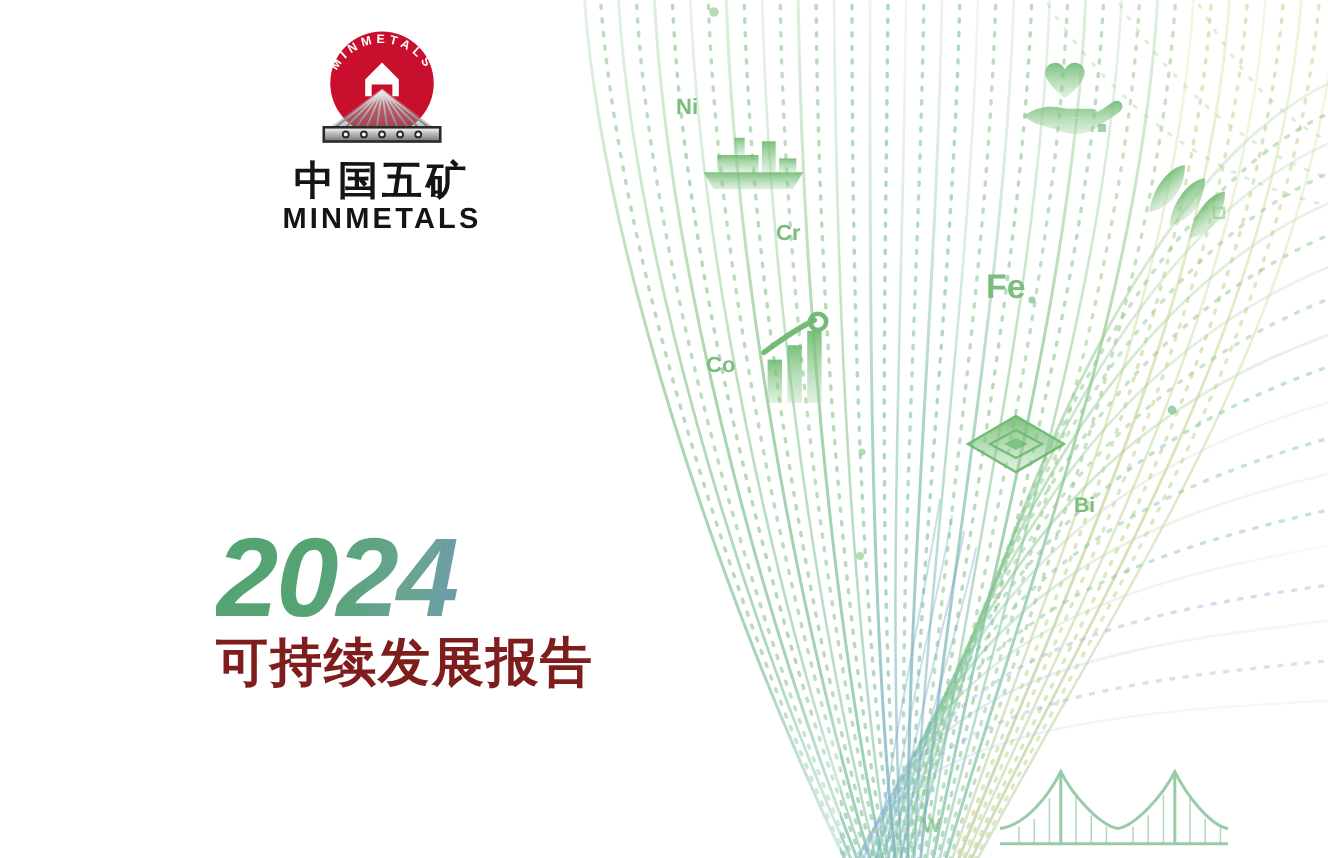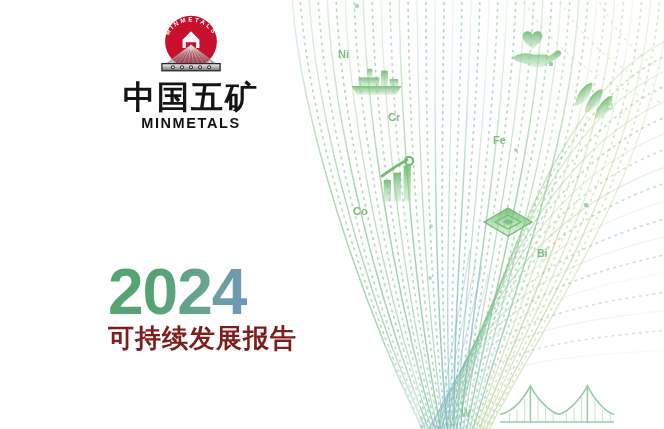--- a/index.html
+++ b/index.html
@@ -38,21 +38,21 @@
   }
   #logo-mark {
     width: 78px;
     height: 66px;
     margin: 0 auto;
     display: block;
   }
   #logo-cn {
     margin-top: 6px;
     font-family: "Liberation Sans", sans-serif;
-    font-size: 32px;
+    font-size: 20px;
     font-weight: bold;
     letter-spacing: 2px;
     color: #141414;
     line-height: 1.1;
   }
   #logo-en {
     margin-top: 1px;
     font-family: "Liberation Sans", sans-serif;
     font-size: 14.5px;
     font-weight: bold;
@@ -62,29 +62,30 @@
   }
 
   
   #headline-block {
     position: absolute;
     left: 108px;
     top: 262px;
   }
   #year {
     font-family: "Liberation Sans", sans-serif;
-    font-size: 64px;
+    font-size: 56px;
     font-weight: bold;
     line-height: 0.96;
     letter-spacing: -1px;
     margin: 0;
     background-image: linear-gradient(100deg, #56a472 0%, #55a373 26%, #6aa493 52%, #6f96bd 74%, #5d85c6 100%);
     -webkit-background-clip: text;
     background-clip: text;
     color: transparent;
+    font-style: italic;
     -webkit-text-fill-color: transparent;
   }
   #subtitle {
     margin: 2px 0 0 0;
     font-family: "Liberation Sans", sans-serif;
     font-size: 26px;
     font-weight: bold;
     letter-spacing: 1px;
     color: #7f1d1d;
     line-height: 1.05;
@@ -293,22 +294,22 @@
       <circle cx="430" cy="278" r="2" fill="#9ccf9b"></circle>
     </g>
 
     <rect x="0" y="0" width="310" height="429" fill="url(#leftFade)"></rect>
     <rect x="0" y="330" width="420" height="99" fill="url(#bottomFade)"></rect>
   </svg>
 
   <div>
     <span class="elem-label" style="left:338px; top:48px; font-size:11px;">Ni</span>
     <span class="elem-label" style="left:388px; top:111px; font-size:11px;">Cr</span>
-    <span class="elem-label" style="left:493px; top:134px; font-size:11px;">Fe</span>
-    <span class="elem-label" style="left:353px; top:177px; font-size:11px;margin-top:28px;">Co</span>
+    <span class="elem-label" style="left:493px; top:134px; font-size:17px;">Fe</span>
+    <span class="elem-label" style="left:353px; top:177px; font-size:11px;">Co</span>
     <span class="elem-label" style="left:537px; top:247px; font-size:10.5px;">Bi</span>
     <span class="elem-label" style="left:461px; top:408px; font-size:10px; opacity:0.7;">W</span>
   </div>
 
   <div id="logo-block">
 
     <svg id="logo-mark" viewBox="0 0 120 102" aria-hidden="true">
       <defs>
         <path id="ringPath" d="M 60,60 m -39,0 a 39,39 0 1 1 78,0" fill="none"></path>
         <linearGradient id="silverGrad" x1="0" y1="0" x2="0" y2="1">

